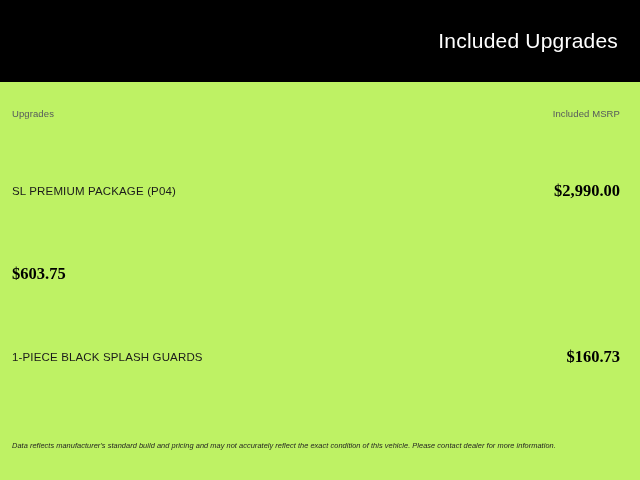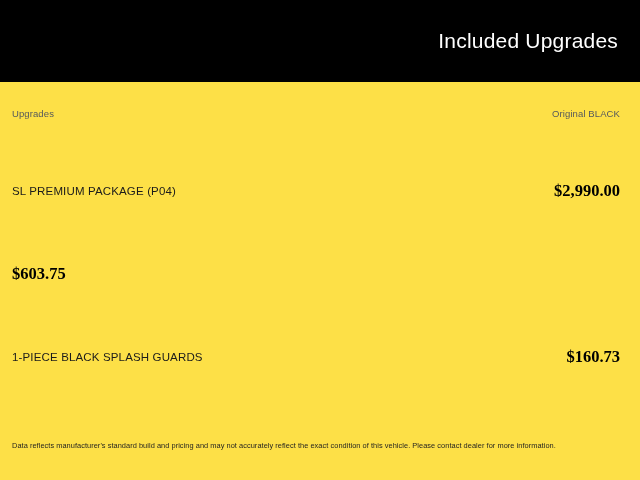--- a/index.html
+++ b/index.html
@@ -11,21 +11,21 @@
     height: 480px;
     background: #ffffff;
     font-family: "Liberation Sans", sans-serif;
     overflow: hidden;
   }
   .page {
     position: relative;
     width: 640px;
     height: 480px;
     box-sizing: border-box;
-    background: #fde047;
+    background: #bef264;
   }
   
   .header {
     height: 82px;
     background: #000000;
     display: flex;
     align-items: center;
     justify-content: flex-end;
     box-sizing: border-box;
     padding: 0 22px 0 0;
@@ -91,37 +91,38 @@
     white-space: nowrap;
     font-family: Liberation Serif, serif;
   }
   
   .disclaimer {
     position: absolute;
     left: 12px;
     right: 28px;
     top: 441px;
     font-size: 7.4px;
+    font-style: italic;
     color: #1f1f1f;
     line-height: 1.3;
     letter-spacing: 0.05px;
   }
 </style>
 </head>
 <body>
 
 <div class="page">
 
   <div class="header">
     <div class="header-title">Included Upgrades</div>
   </div>
 
   <div class="col-head">
     <div class="col-label">Upgrades</div>
-    <div class="col-label right">Original BLACK</div>
+    <div class="col-label right">Included MSRP</div>
   </div>
 
   <div class="rows">
 
     <div class="row">
       <div class="row-inner">
         <div class="row-name">SL PREMIUM PACKAGE (P04)</div>
         <div class="row-price">$2,990.00</div>
       </div>
     </div>

